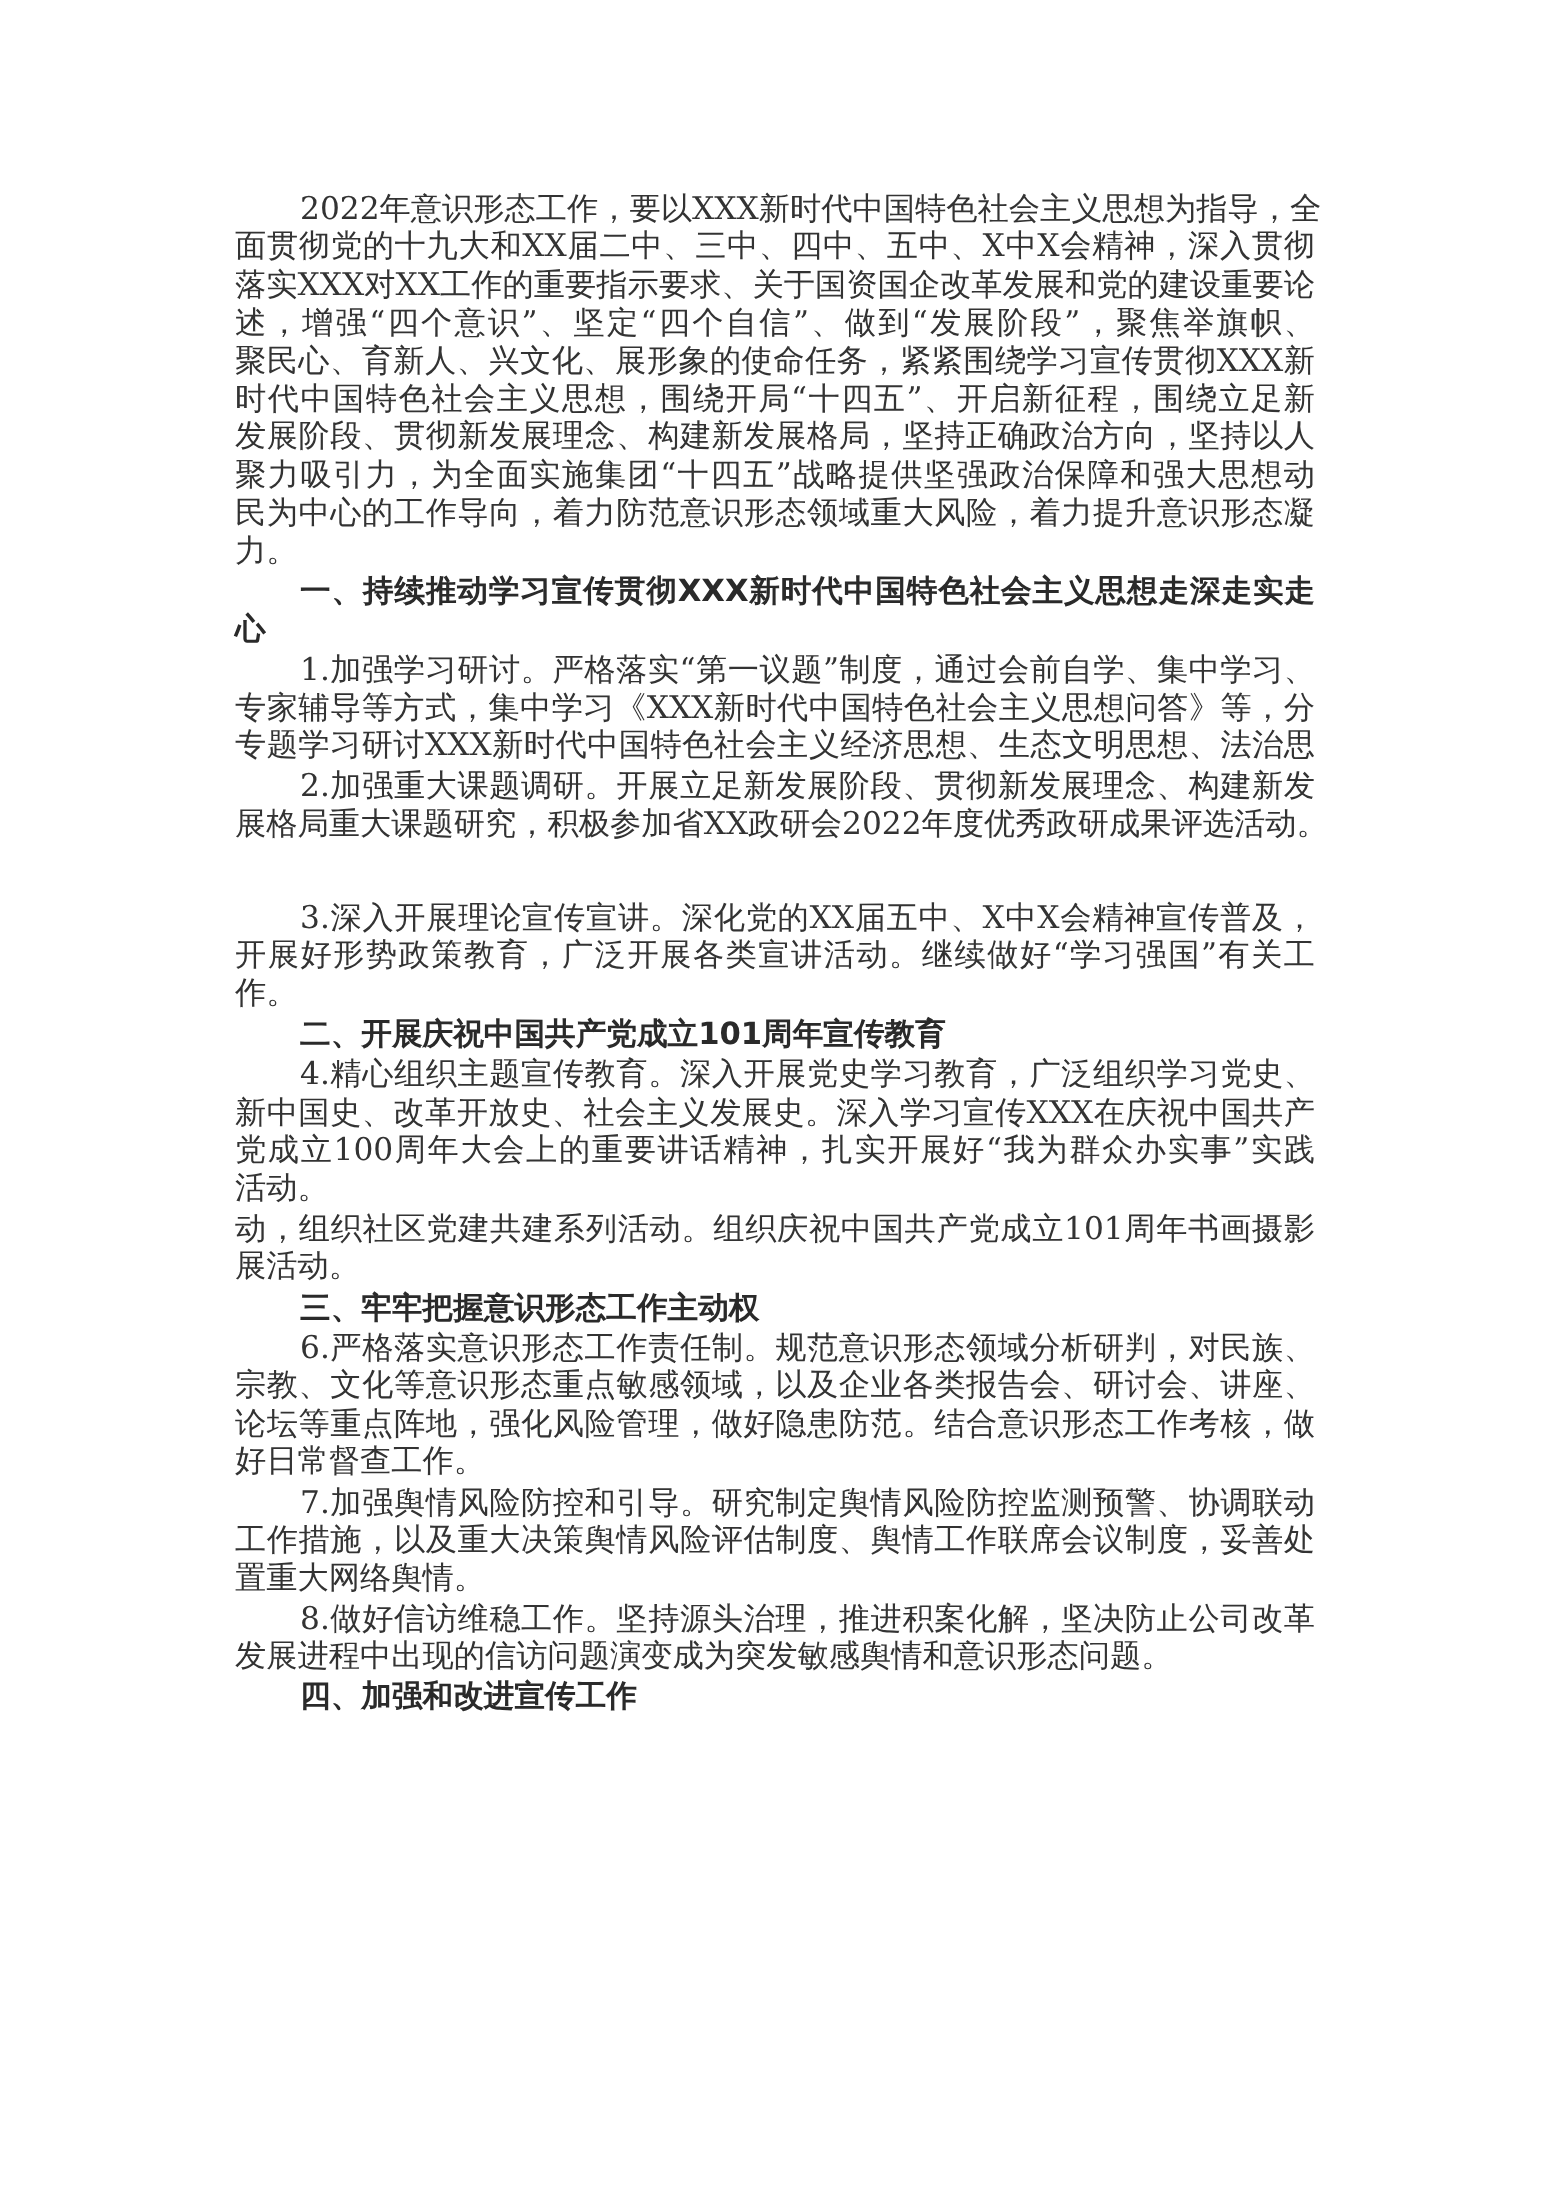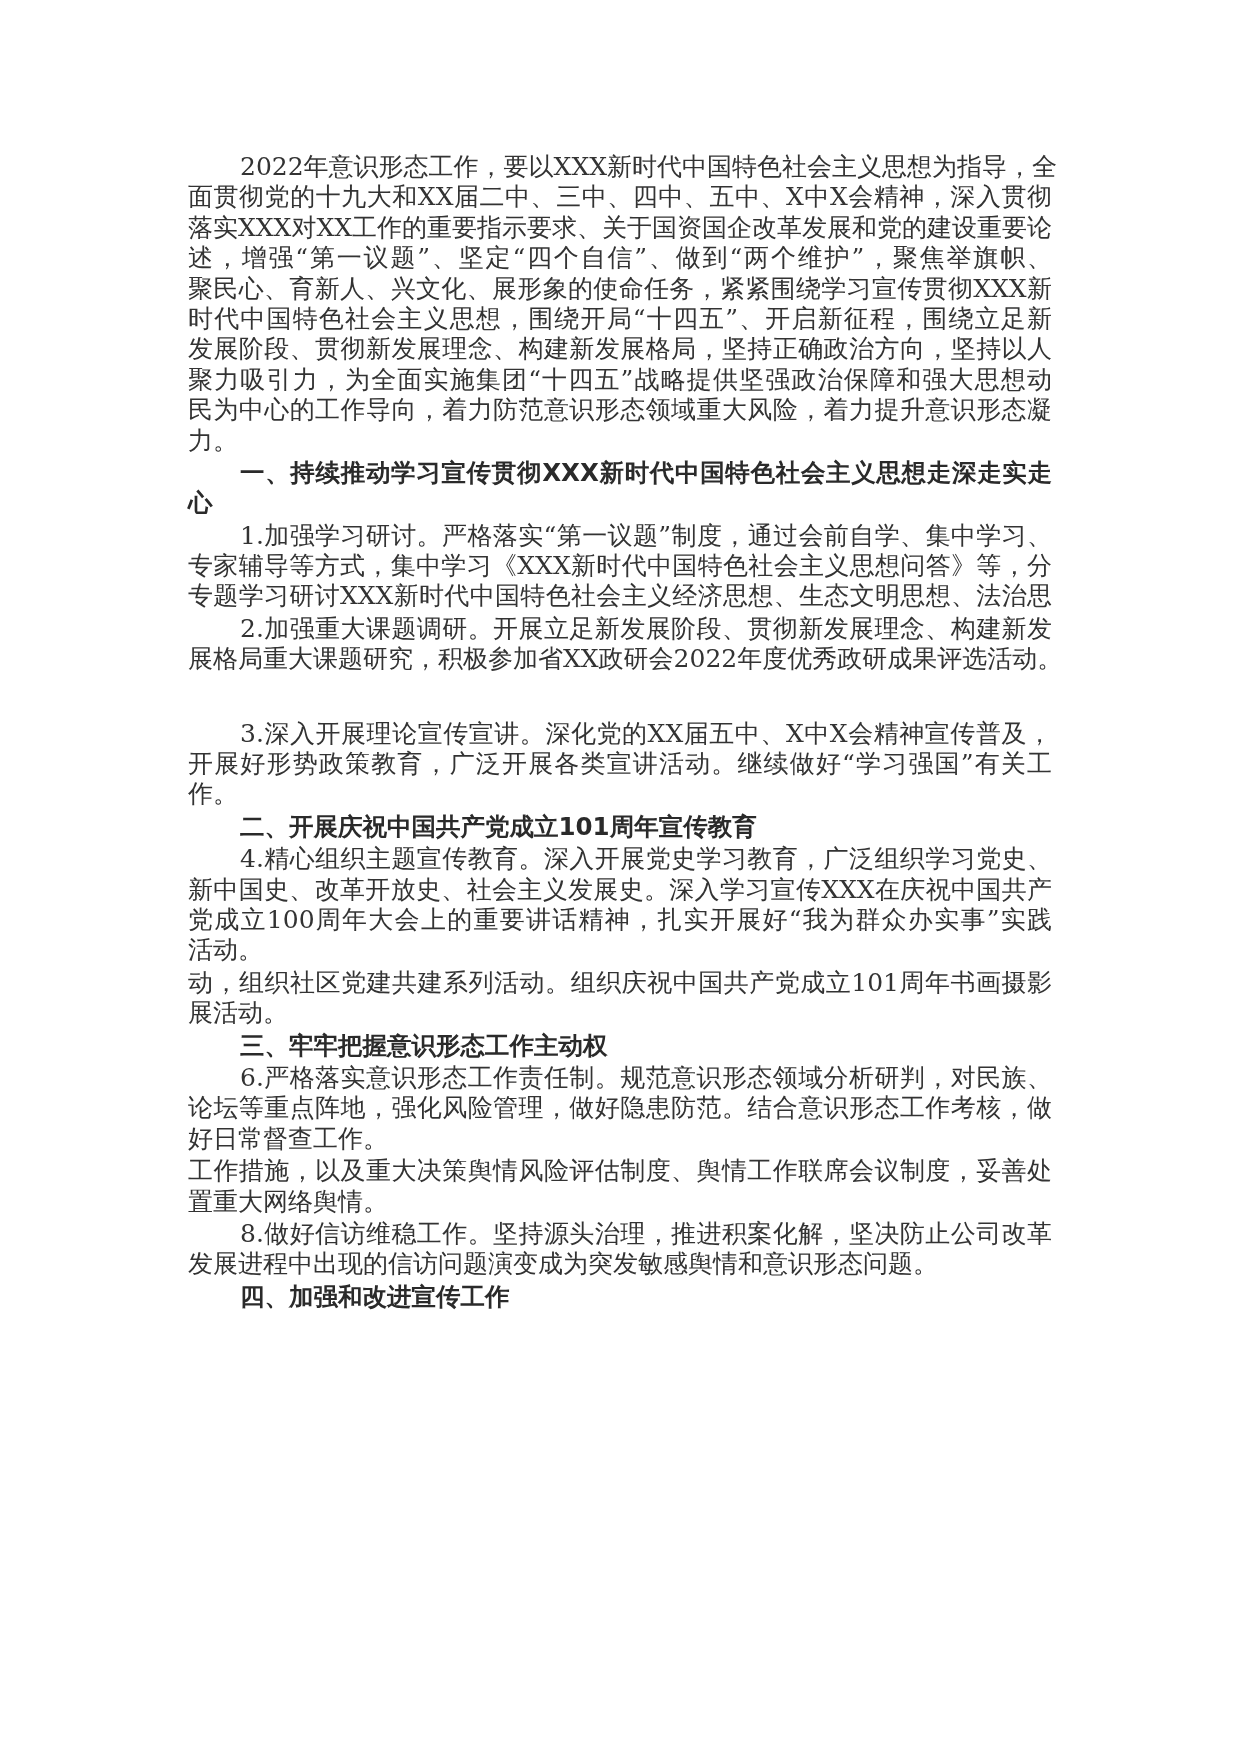--- a/index.html
+++ b/index.html
@@ -51,21 +51,21 @@
   </style>
 </head>
 <body>
 
 <div class="page">
 
   <div class="para">
     <span class="line indent">2022年意识形态工作，要以XXX新时代中国特色社会主义思想为指导，全</span>
     <span class="line">面贯彻党的十九大和XX届二中、三中、四中、五中、X中X会精神，深入贯彻</span>
     <span class="line">落实XXX对XX工作的重要指示要求、关于国资国企改革发展和党的建设重要论</span>
-    <span class="line">述，增强“第一议题”、坚定“四个自信”、做到“两个维护”，聚焦举旗帜、</span>
+    <span class="line">述，增强“四个意识”、坚定“四个自信”、做到“发展阶段”，聚焦举旗帜、</span>
     <span class="line">聚民心、育新人、兴文化、展形象的使命任务，紧紧围绕学习宣传贯彻XXX新</span>
     <span class="line">时代中国特色社会主义思想，围绕开局“十四五”、开启新征程，围绕立足新</span>
     <span class="line">发展阶段、贯彻新发展理念、构建新发展格局，坚持正确政治方向，坚持以人</span>
     <span class="line">聚力吸引力，为全面实施集团“十四五”战略提供坚强政治保障和强大思想动</span>
     <span class="line">民为中心的工作导向，着力防范意识形态领域重大风险，着力提升意识形态凝</span>
     <span class="line last">力。</span>
   </div>
 
   <div class="para heading">
     <span class="line indent">一、持续推动学习宣传贯彻XXX新时代中国特色社会主义思想走深走实走</span>
@@ -104,25 +104,27 @@
     <span class="line">动，组织社区党建共建系列活动。组织庆祝中国共产党成立101周年书画摄影</span>
     <span class="line last">展活动。</span>
   </div>
 
   <div class="para heading">
     <span class="line indent last">三、牢牢把握意识形态工作主动权</span>
   </div>
 
   <div class="para">
     <span class="line indent">6.严格落实意识形态工作责任制。规范意识形态领域分析研判，对民族、</span>
+    <span class="line">宗教、文化等意识形态重点敏感领域，以及企业各类报告会、研讨会、讲座、</span>
     <span class="line">论坛等重点阵地，强化风险管理，做好隐患防范。结合意识形态工作考核，做</span>
     <span class="line last">好日常督查工作。</span>
   </div>
 
   <div class="para">
+    <span class="line indent">7.加强舆情风险防控和引导。研究制定舆情风险防控监测预警、协调联动</span>
     <span class="line">工作措施，以及重大决策舆情风险评估制度、舆情工作联席会议制度，妥善处</span>
     <span class="line last">置重大网络舆情。</span>
   </div>
 
   <div class="para">
     <span class="line indent">8.做好信访维稳工作。坚持源头治理，推进积案化解，坚决防止公司改革</span>
     <span class="line last">发展进程中出现的信访问题演变成为突发敏感舆情和意识形态问题。</span>
   </div>
 
   <div class="para heading">

